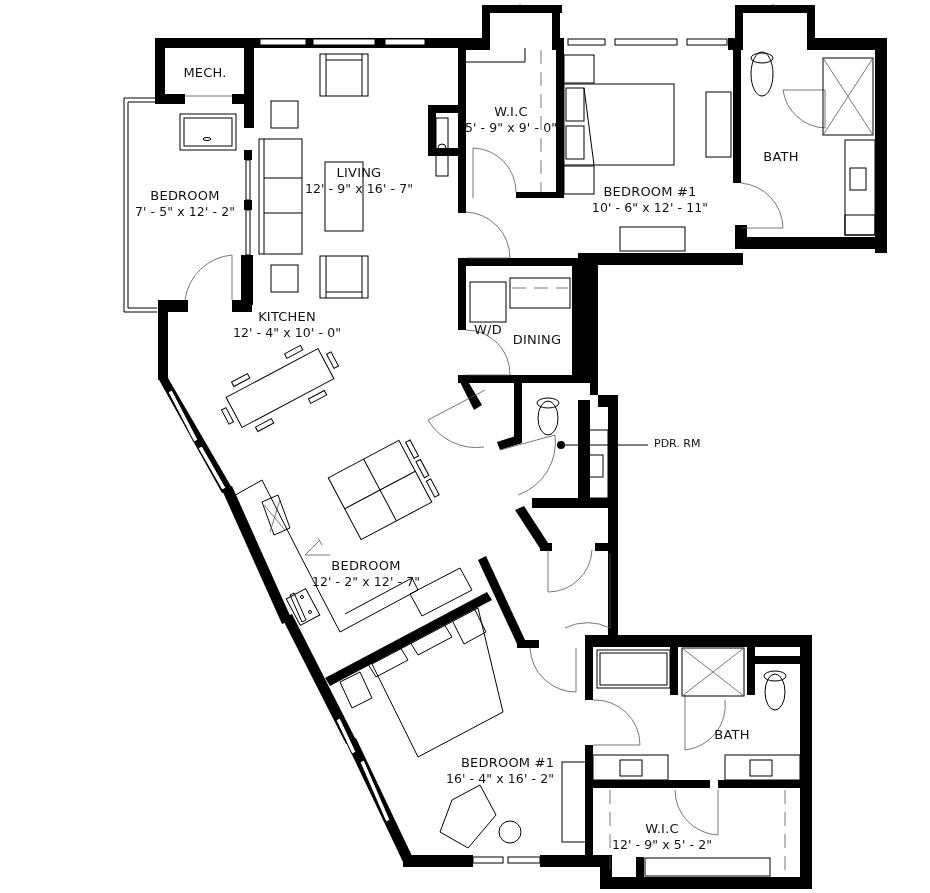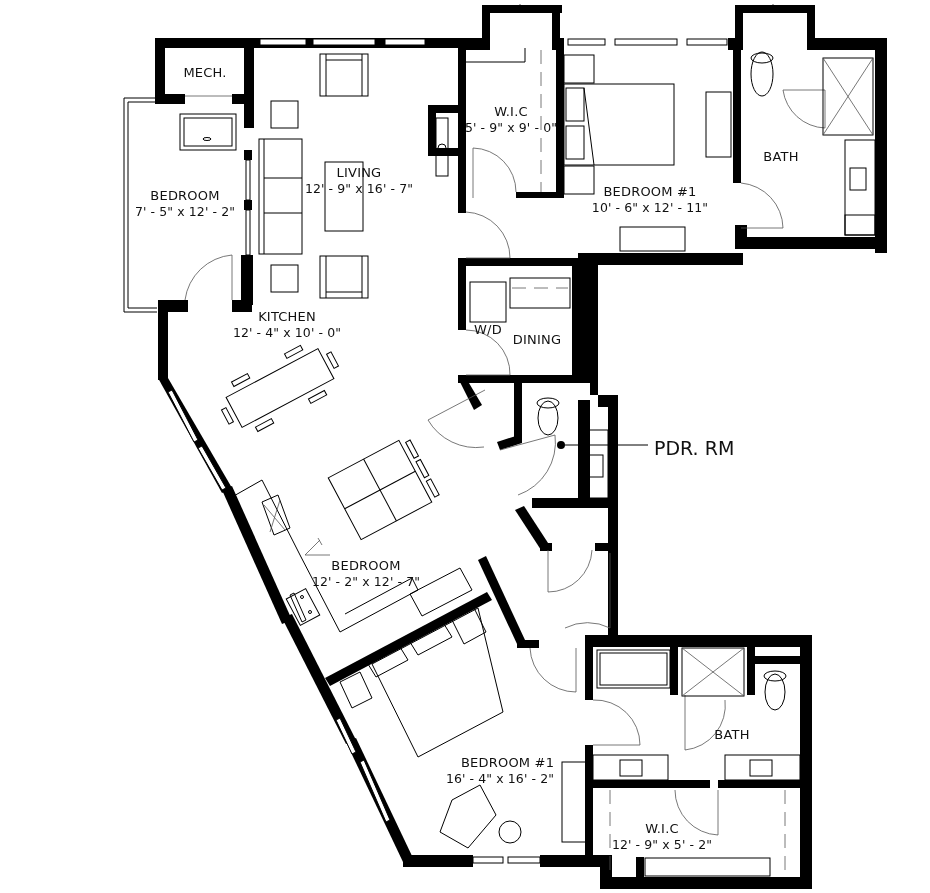--- a/index.html
+++ b/index.html
@@ -1,21 +1,21 @@
 <!DOCTYPE html>
 <html><head>
 <meta charset="utf-8">
 <style>
   html, body { margin: 0; padding: 0; background: #ffffff; }
   body { width: 930px; height: 893px; position: relative; overflow: hidden; }
   .plan { position: absolute; left: 0; top: 0; width: 930px; height: 893px; }
   .lbl { position: absolute; font-family: "DejaVu Sans", sans-serif; color: #111; text-align: center; white-space: nowrap; line-height: 16px; transform: translateX(-50%); }
   .lbl .name { display: block; font-size: 13px; letter-spacing: 0.2px; }
   .lbl .dim { display: block; font-size: 12.5px; letter-spacing: 0.1px; }
-  .callout { position: absolute; font-family: "DejaVu Sans", sans-serif; font-size: 19px; color: #111; white-space: nowrap; }
+  .callout { position: absolute; font-family: "DejaVu Sans", sans-serif; font-size: 11px; color: #111; white-space: nowrap; }
   svg .w { fill: #000; }
   svg .ln { stroke: #000; fill: none; stroke-width: 1; }
   svg .lt { stroke: #555; fill: none; stroke-width: 0.8; }
   svg .dash { stroke: #555; fill: none; stroke-width: 0.8; stroke-dasharray: 14 8; }
   svg .win { stroke: #000; fill: #fff; stroke-width: 1; }
 </style>
 </head>
 <body>
 
 <svg class="plan" viewBox="0 0 930 893" xmlns="http://www.w3.org/2000/svg">

